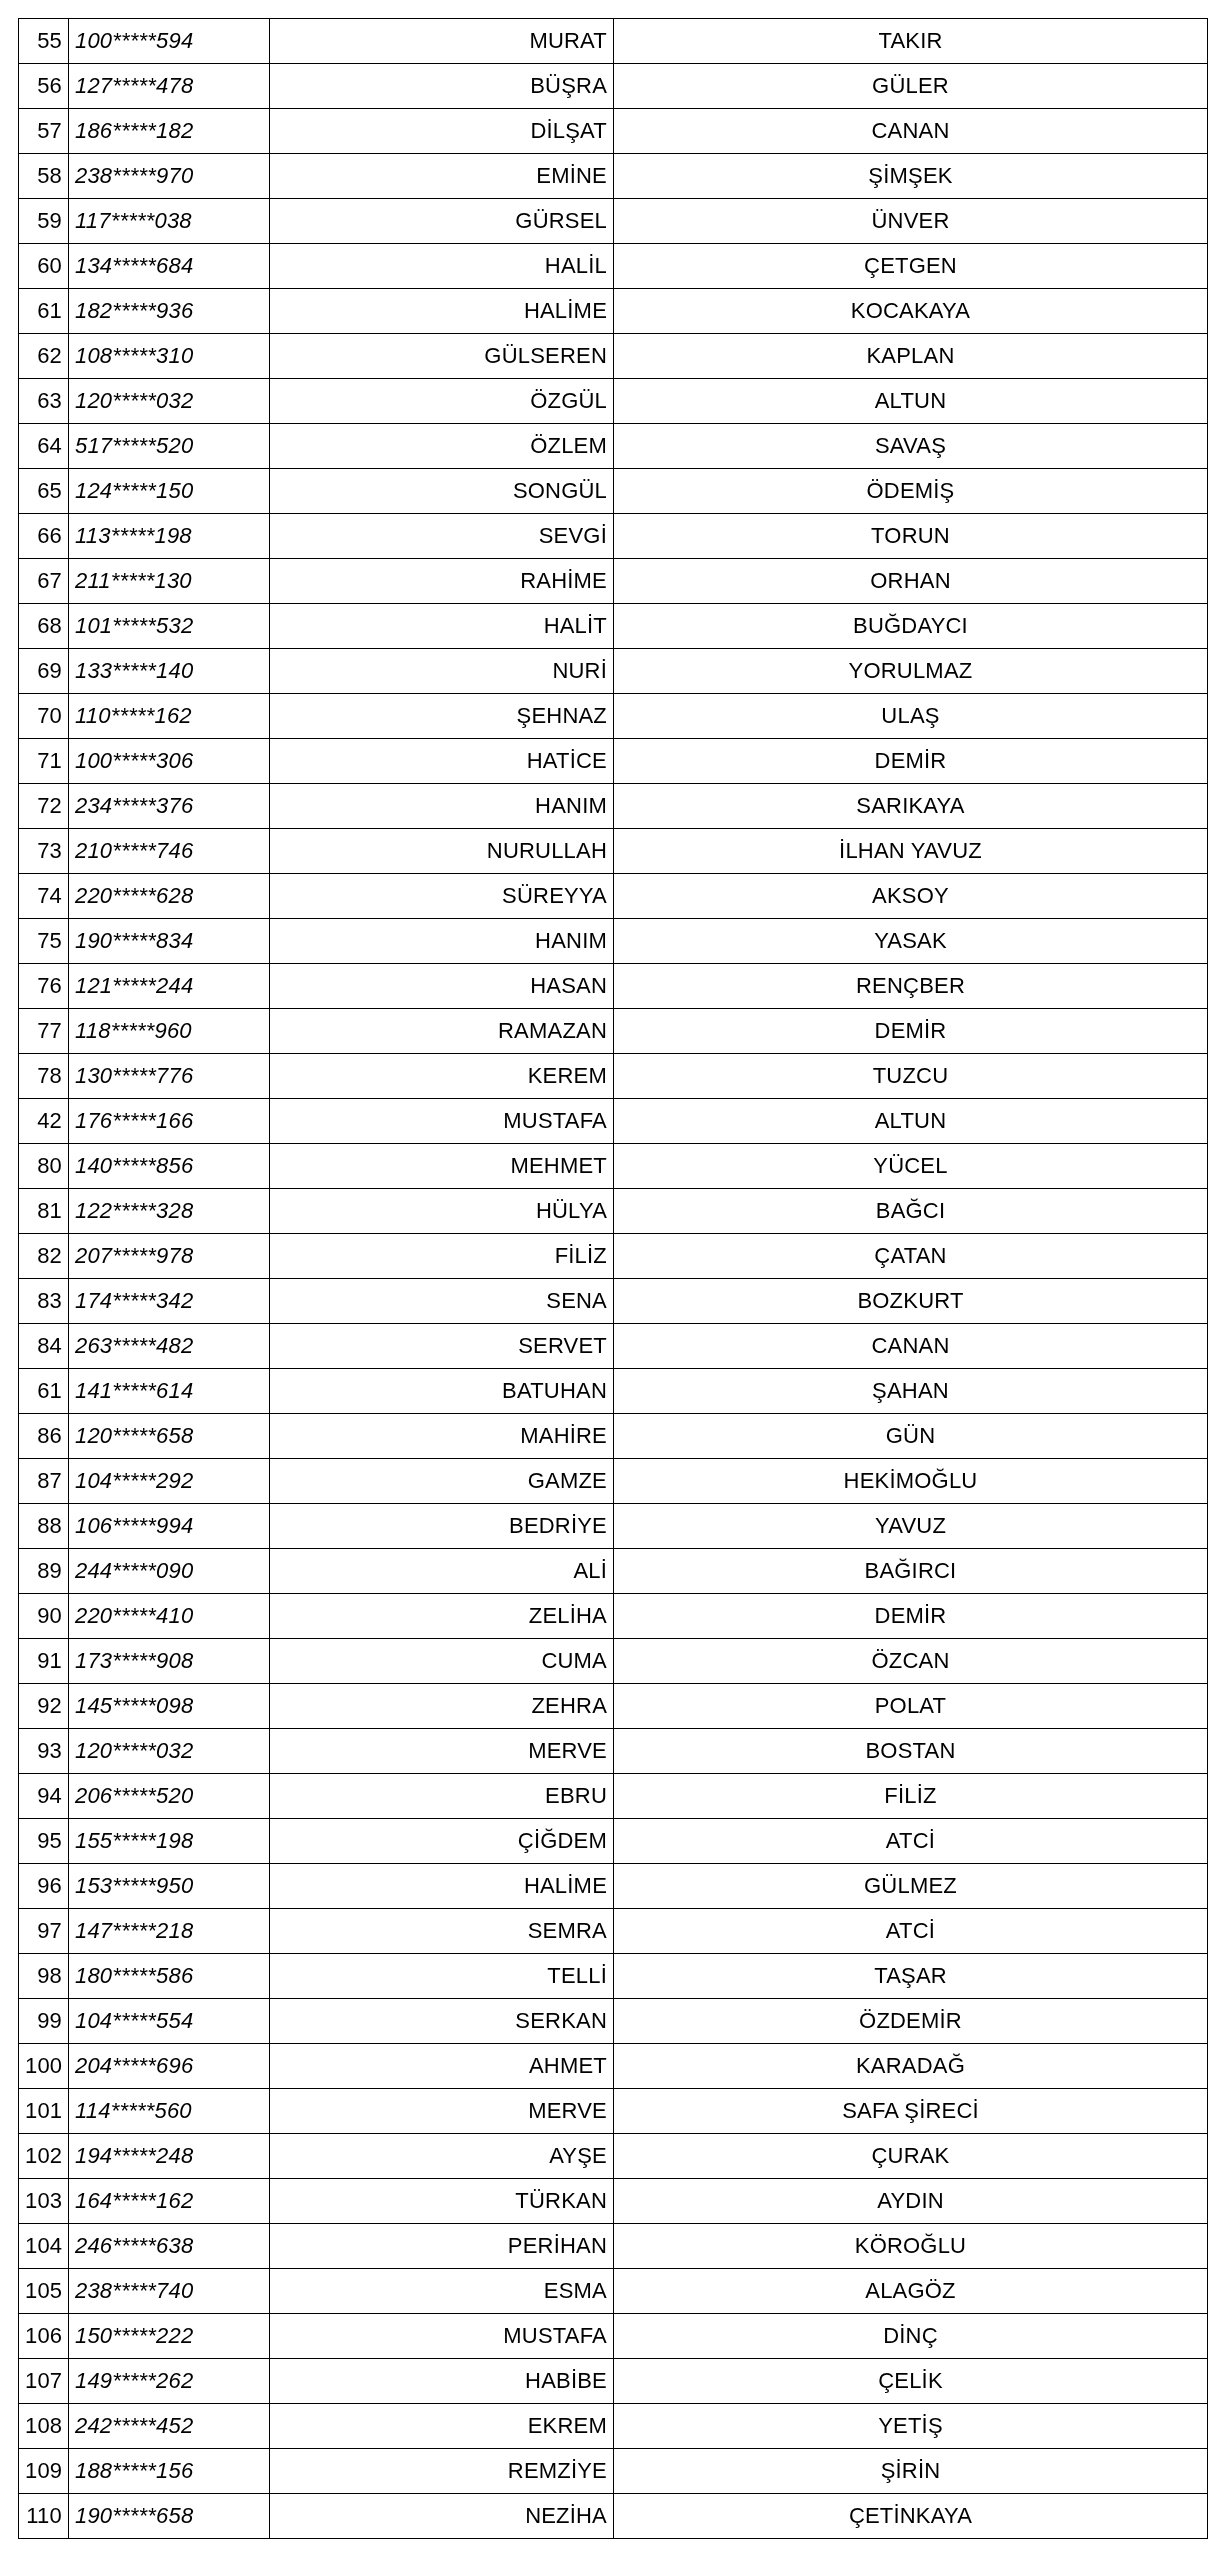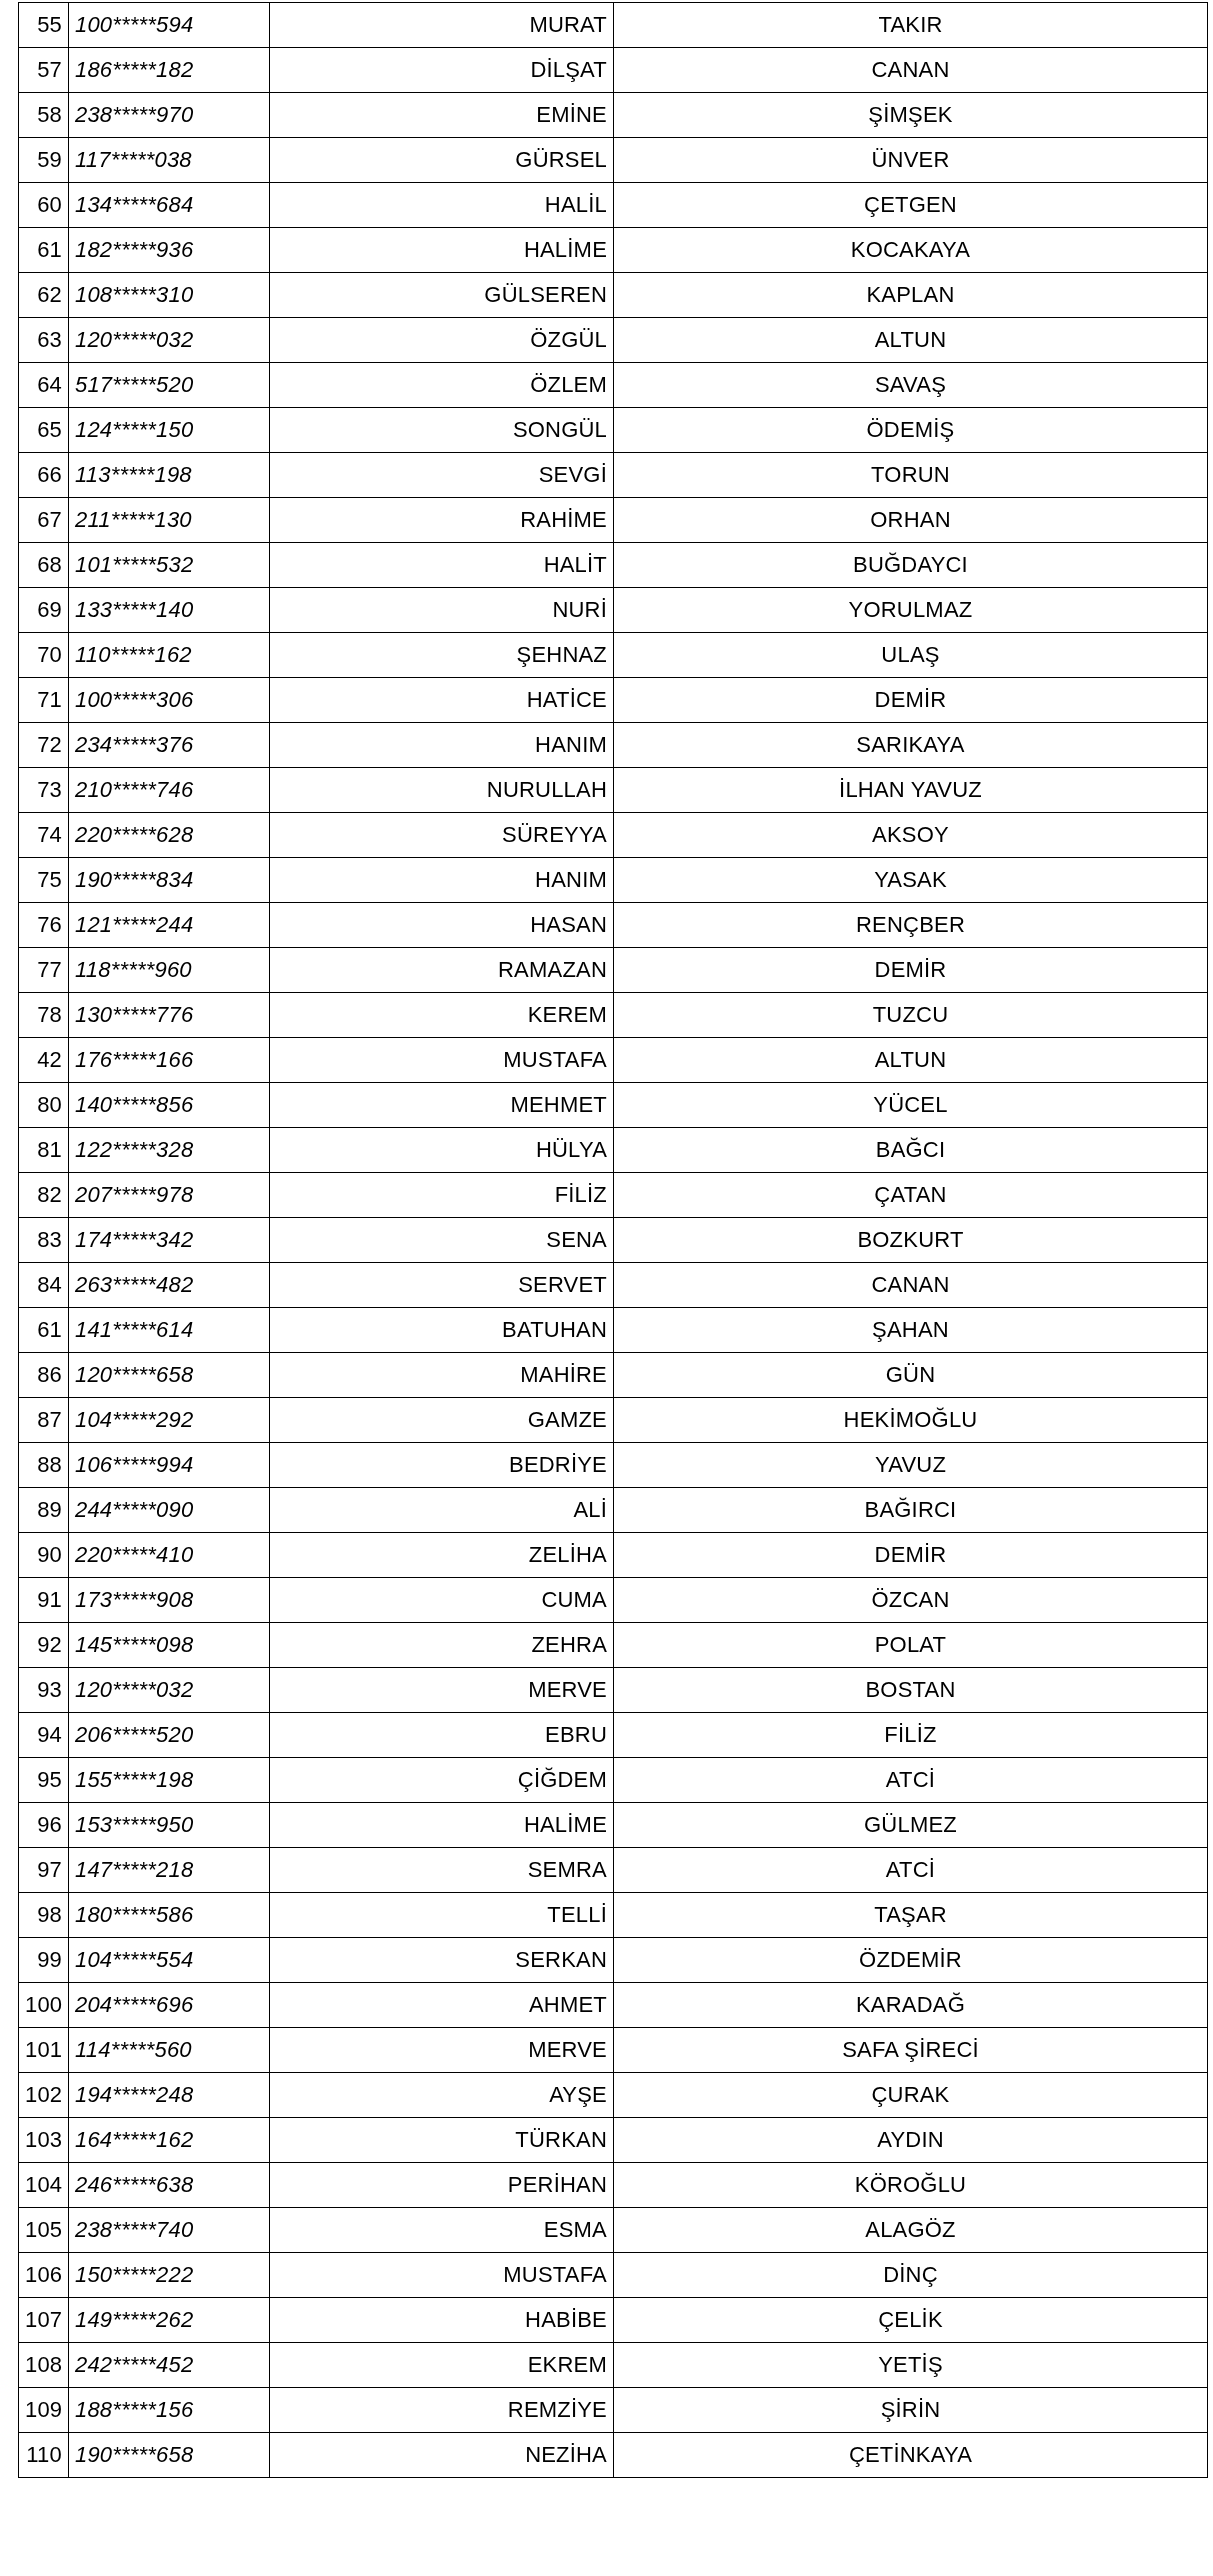--- a/index.html
+++ b/index.html
@@ -13,21 +13,21 @@
     height: 2576px;
     font-family: "Liberation Sans", "DejaVu Sans", sans-serif;
     color: #000000;
     overflow: hidden;
   }
   .sheet {
     position: relative;
     width: 1213px;
     height: 2576px;
     box-sizing: border-box;
-    padding: 0 6px 0 18px;
+    padding: 16px 6px 0 18px;
   }
   table.record-table {
     width: 1189px;
     border-collapse: collapse;
     table-layout: fixed;
     margin-top: 1.5px;
   }
   table.record-table col.c-index  { width: 50px; }
   table.record-table col.c-id     { width: 201px; }
   table.record-table col.c-first  { width: 344px; }
@@ -76,20 +76,26 @@
       <col class="c-last">
     </colgroup>
     <tbody id="table-body">
         <tr>
           <td class="cell-index">55</td>
           <td class="cell-id">100*****594</td>
           <td class="cell-first">MURAT</td>
           <td class="cell-last">TAKIR</td>
         </tr>
         <tr>
+          <td class="cell-index">56</td>
+          <td class="cell-id">127*****478</td>
+          <td class="cell-first">BÜŞRA</td>
+          <td class="cell-last">GÜLER</td>
+        </tr>
+        <tr>
           <td class="cell-index">57</td>
           <td class="cell-id">186*****182</td>
           <td class="cell-first">DİLŞAT</td>
           <td class="cell-last">CANAN</td>
         </tr>
         <tr>
           <td class="cell-index">58</td>
           <td class="cell-id">238*****970</td>
           <td class="cell-first">EMİNE</td>
           <td class="cell-last">ŞİMŞEK</td>

